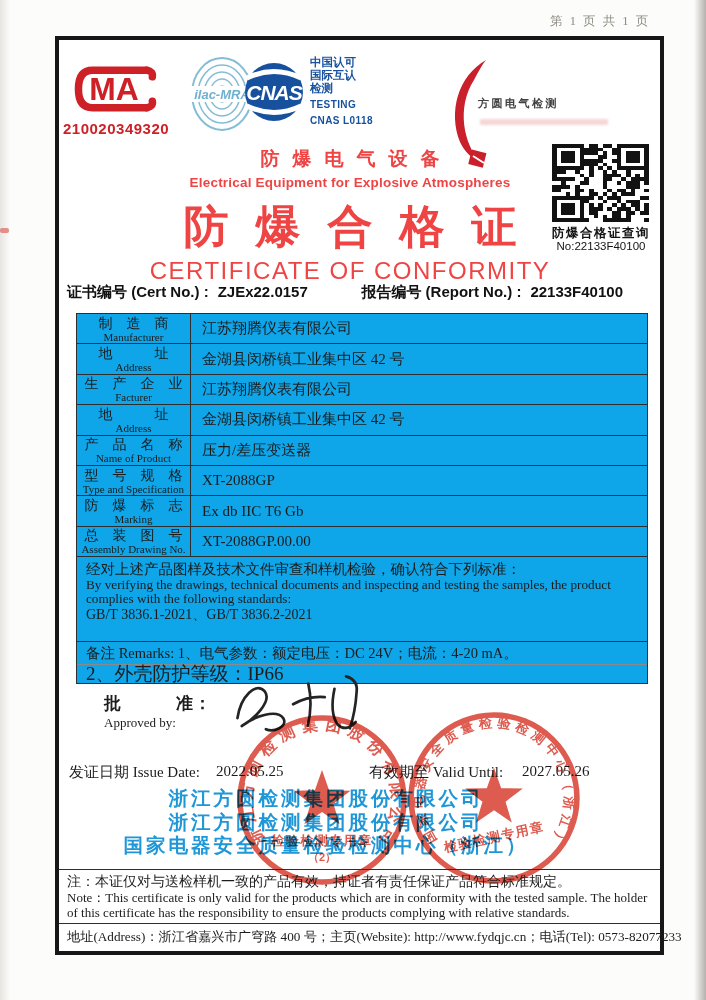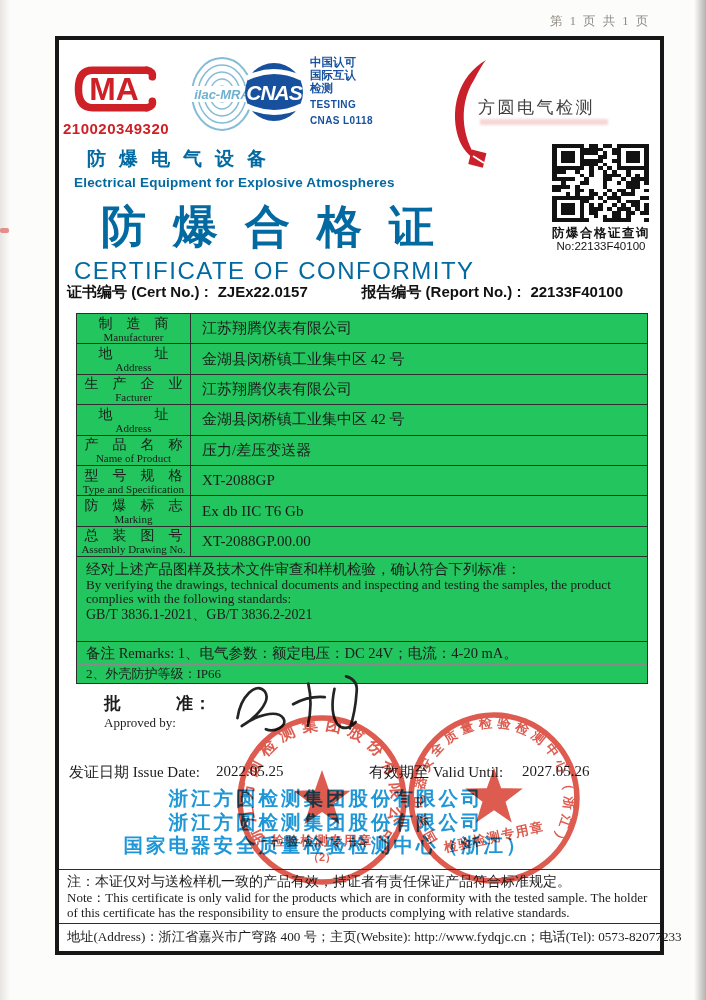--- a/index.html
+++ b/index.html
@@ -18,53 +18,53 @@
 
   
   .cma{left:8px;top:20px;width:94px;height:58px}
   .cma-number{left:4px;top:80px;width:110px;text-align:left;font-weight:bold;font-size:15px;color:#ce2127;letter-spacing:.5px}
   .ilac{left:131px;top:15px;width:64px;height:78px}
   .cnas{left:178px;top:21px;width:74px;height:66px}
   .cnas-text{left:251px;top:16px;width:70px;color:#17519e}
   .cnas-cn{font-size:11.5px;line-height:13px;font-weight:bold}
   .cnas-en{font-size:10px;line-height:11.5px;font-weight:bold;margin-top:4px;letter-spacing:.4px}
   .fy-swoosh{left:381px;top:16px;width:58px;height:114px}
-  .fy-text{left:419px;top:56px;font-size:17px;font-weight:normal;color:#404040;letter-spacing:2.5px}
+  .fy-text{left:419px;top:56px;font-size:11px;font-weight:bold;color:#404040;letter-spacing:2.5px}
   .fy-sub{left:421px;top:79px;width:128px;height:6px;background:rgba(215,70,70,.22);filter:blur(.8px)}
 
   
   .qr{left:493px;top:104px;width:97px;height:78px;shape-rendering:crispEdges}
   .qr-caption{left:482px;top:185px;width:120px;text-align:center;font-size:12.5px;font-weight:bold;letter-spacing:1.5px;color:#141414}
   .qr-number{left:482px;top:200px;width:120px;text-align:center;font-size:11.5px;color:#141414}
 
   
-  .title-wrap{left:15px;top:106px;width:566px;text-align:left;color:#0369a1}
+  .title-wrap{left:8px;top:106px;width:566px;text-align:center;color:#ef4444}
   .t-zh-small{font-size:19px;font-weight:bold;letter-spacing:13px;text-indent:13px}
   .t-en-small{font-size:13.5px;font-weight:bold;margin-top:3px;letter-spacing:.2px}
   .t-zh-big{font-size:45px;font-weight:bold;letter-spacing:27px;text-indent:27px;margin-top:7px}
   .t-en-big{font-size:24px;letter-spacing:1.5px}
 
   
   .cert-row{left:8px;top:243px;width:556px;display:flex;align-items:baseline;font-size:15px;font-weight:bold;color:#111}
   .cert-row .val{margin-left:9px}
   .cert-row .spacer{flex:1}
 
   
-  .grid{left:17px;top:273px;width:572px;border:1.6px solid #2e2e2e;background:#22c55e}
+  .grid{left:17px;top:273px;width:572px;border:1.6px solid #2e2e2e;background:#0ea5e9}
   .trow{height:30.4px;display:flex;border-bottom:1.4px solid #2e2e2e}
   .tlabel{width:114px;border-right:1.4px solid #2e2e2e;display:flex;flex-direction:column;justify-content:center;align-items:center;padding-top:1px}
   .tzh{font-size:14px;line-height:15px;white-space:nowrap}
   .ten{font-size:11px;line-height:12px;white-space:nowrap}
   .tval{flex:1;display:flex;align-items:center;padding-left:11px;font-size:15px}
   .stmt{padding:3px 9px 18px;border-bottom:1.4px solid #2e2e2e}
   .stmt-zh{font-size:14.5px;line-height:18px}
   .stmt-en{font-size:13.2px;line-height:13.8px}
   .stmt-std{font-size:14px;line-height:16px;margin-top:1px}
   .rem1{height:23px;line-height:23px;padding-left:9px;font-size:14.5px;border-bottom:1px solid #8a8a8a;overflow:hidden}
-  .rem2{height:18px;line-height:17px;padding-left:9px;font-size:13px}
+  .rem2{height:18px;line-height:17px;padding-left:9px;font-size:19px}
 
   
   .approve-zh{left:45px;top:652px;font-size:17px;font-weight:bold;letter-spacing:1px}
   .approve-en{left:45px;top:675px;font-size:13px}
   .signature{left:168px;top:630px;width:145px;height:68px;transform:rotate(-2deg)}
 
   
   .d-issue-label{left:10px;top:723px;font-size:15px}
   .d-issue-value{left:157px;top:723px;font-size:15px}
   .d-valid-label{left:310px;top:723px;font-size:15px}

